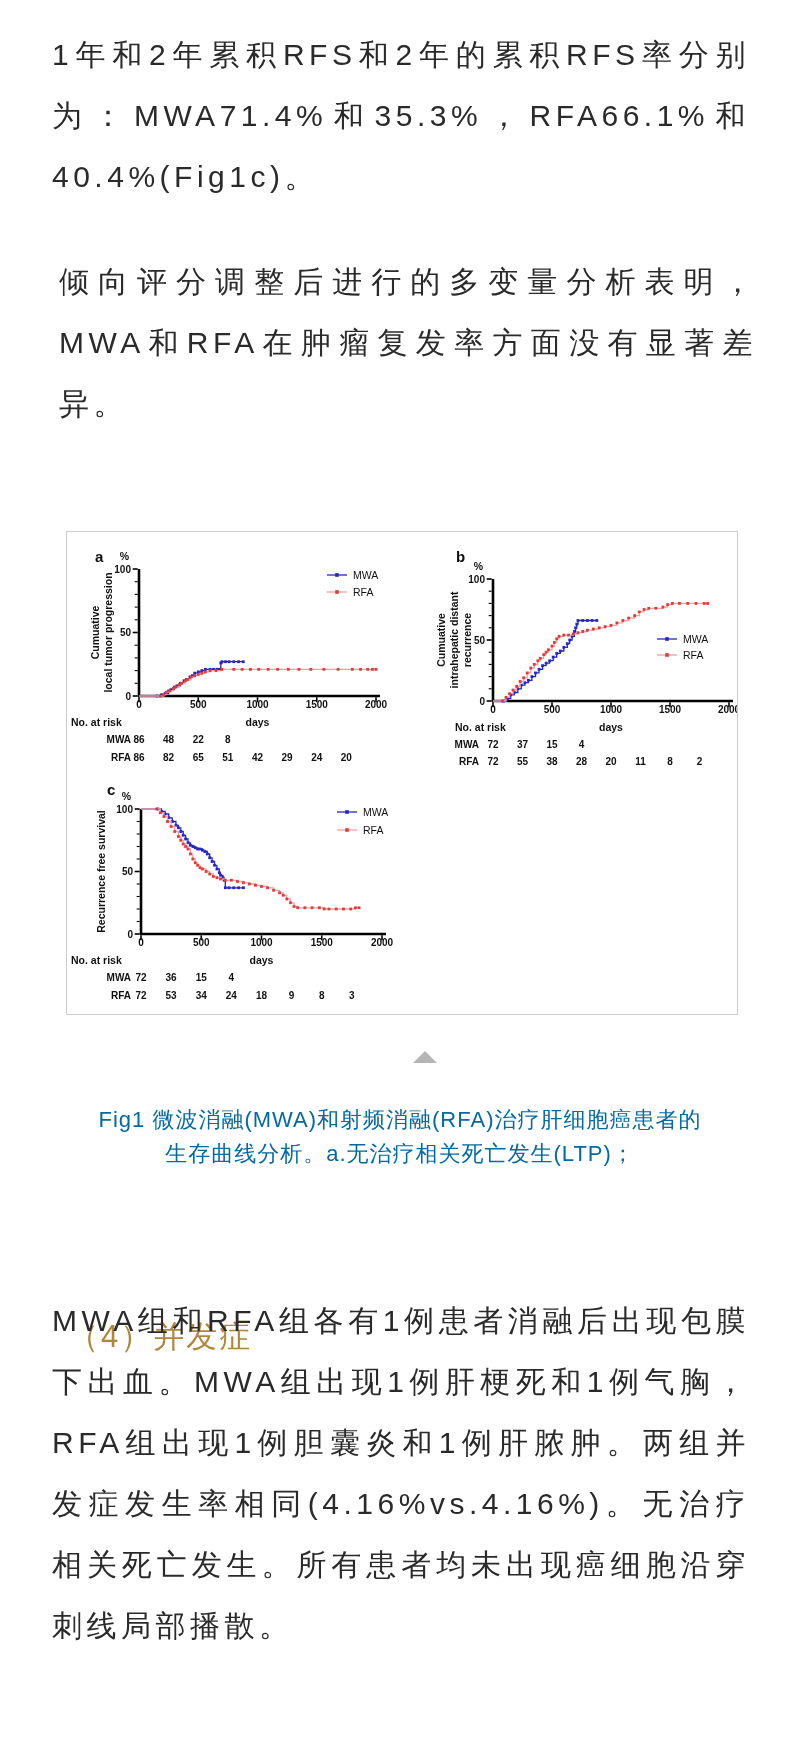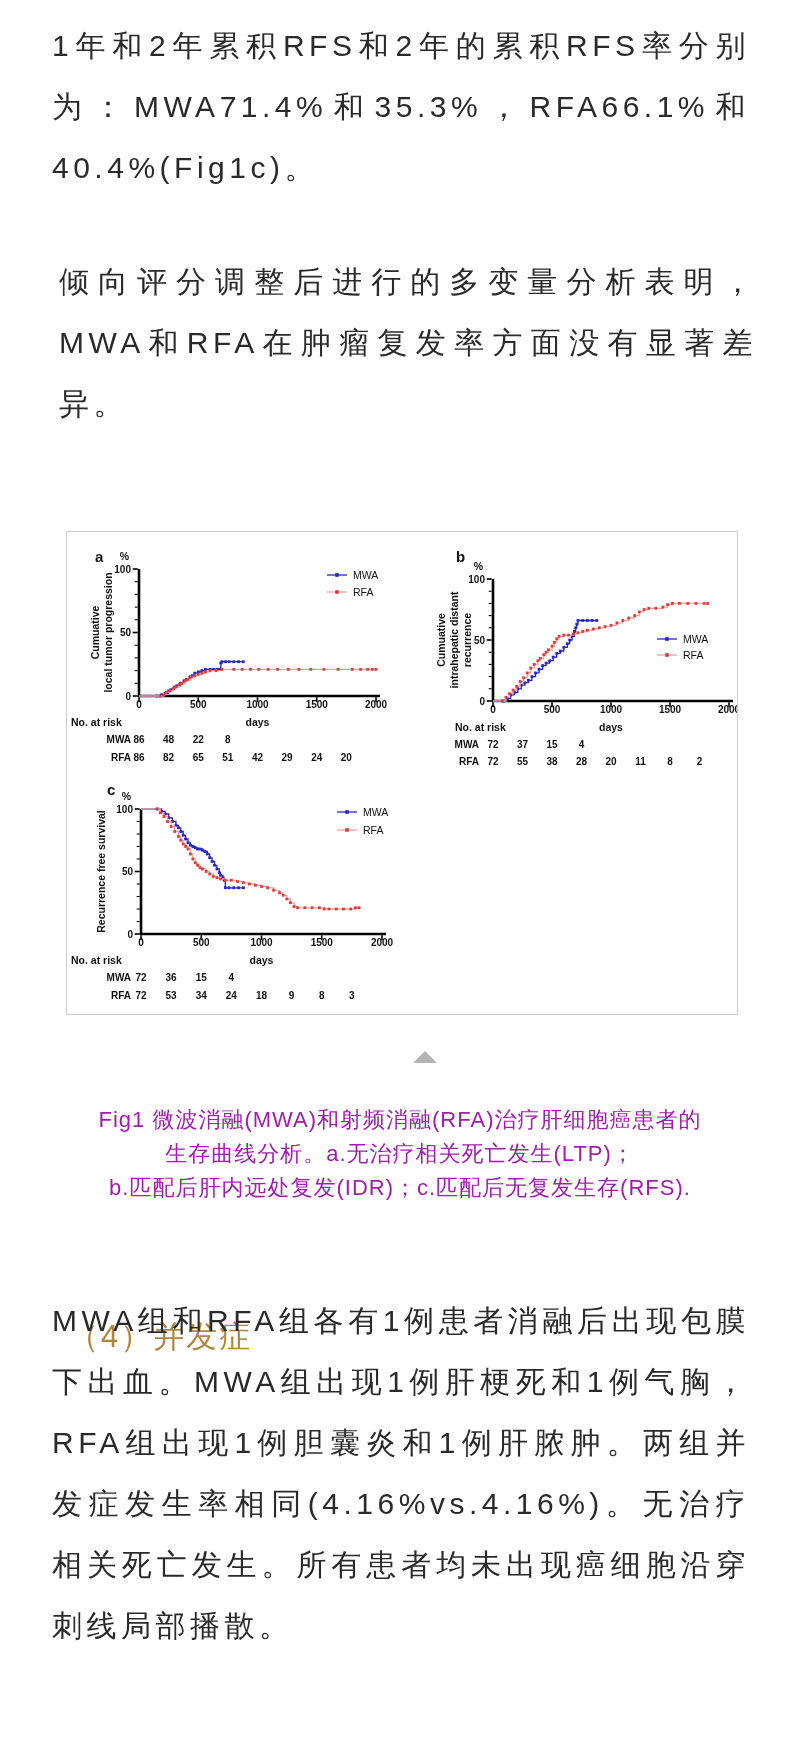--- a/index.html
+++ b/index.html
@@ -8,30 +8,30 @@
   .body-text{position:absolute;left:52px;width:698px;margin:0;
              font-size:30px;line-height:61px;letter-spacing:4.5px;color:#2a2a2a;
              text-align:justify;text-justify:inter-ideograph;}
   .figure-box{position:absolute;left:66px;top:531px;width:670px;height:482px;
               border:1px solid #cccccc;background:#ffffff;}
   .figure-box svg{position:absolute;}
   .triangle{position:absolute;left:413px;top:1051px;width:0;height:0;
             border-left:12px solid transparent;border-right:12px solid transparent;
             border-bottom:12px solid #b5b5b5;}
   .caption{position:absolute;left:40px;top:1103px;width:720px;text-align:center;
-           font-size:22px;line-height:34px;letter-spacing:1px;color:#a21caf;}
+           font-size:22px;line-height:34px;letter-spacing:1px;color:#0369a1;}
   .heading{position:absolute;left:52px;top:1300px;margin:16px;
            font-size:31px;font-weight:normal;letter-spacing:2px;color:#b0863b;text-align:right;}
 </style>
 </head>
 <body>
 
 <div class="page">
 
-  <p class="body-text" style="top:15px;">1年和2年累积RFS和2年的累积RFS率分别为：MWA71.4%和35.3%，RFA66.1%和40.4%(Fig1c)。</p>
+  <p class="body-text" style="top:24px;">1年和2年累积RFS和2年的累积RFS率分别为：MWA71.4%和35.3%，RFA66.1%和40.4%(Fig1c)。</p>
 
   <p class="body-text" style="top:251px;margin-left:7px;">倾向评分调整后进行的多变量分析表明，MWA和RFA在肿瘤复发率方面没有显著差异。</p>
 
   <div class="figure-box">
     <svg style="left:2px;top:10px;" width="330" height="236" viewBox="0 0 330 236">
         <line x1="70" y1="27" x2="70" y2="155" stroke="#000" stroke-width="2.6"></line>
         <line x1="69" y1="154" x2="311" y2="154" stroke="#000" stroke-width="2.6"></line>
         <line x1="68.7" y1="154" x2="63.7" y2="154" stroke="#000" stroke-width="1.6"></line>
         <text font-family="&quot;Liberation Sans&quot;,sans-serif" fill="#111" x="62" y="157.5" font-size="10" font-weight="bold" text-anchor="end">0</text>
         <line x1="68.7" y1="141.3" x2="65.7" y2="141.3" stroke="#000" stroke-width="1.1"></line>
@@ -411,20 +411,19 @@
         <text font-family="&quot;Liberation Sans&quot;,sans-serif" fill="#111" x="252.75" y="221" font-size="10" font-weight="bold" text-anchor="middle">8</text>
         <text font-family="&quot;Liberation Sans&quot;,sans-serif" fill="#111" x="282.875" y="221" font-size="10" font-weight="bold" text-anchor="middle">3</text>
       </svg>
   </div>
 
   <div class="triangle"></div>
 
   <div class="caption">
     <div>Fig1 微波消融(MWA)和射频消融(RFA)治疗肝细胞癌患者的</div>
     <div>生存曲线分析。a.无治疗相关死亡发生(LTP)；</div>
-    <div>b.匹配后肝内远处复发(IDR)；c.匹配后无复发生存(RFS).</div>
   </div>
 
   <h2 class="heading">（4）并发症</h2>
 
   <p class="body-text" style="top:1290px;">MWA组和RFA组各有1例患者消融后出现包膜下出血。MWA组出现1例肝梗死和1例气胸，RFA组出现1例胆囊炎和1例肝脓肿。两组并发症发生率相同(4.16%vs.4.16%)。无治疗相关死亡发生。所有患者均未出现癌细胞沿穿刺线局部播散。</p>
 
 </div>
 
 </body></html>

